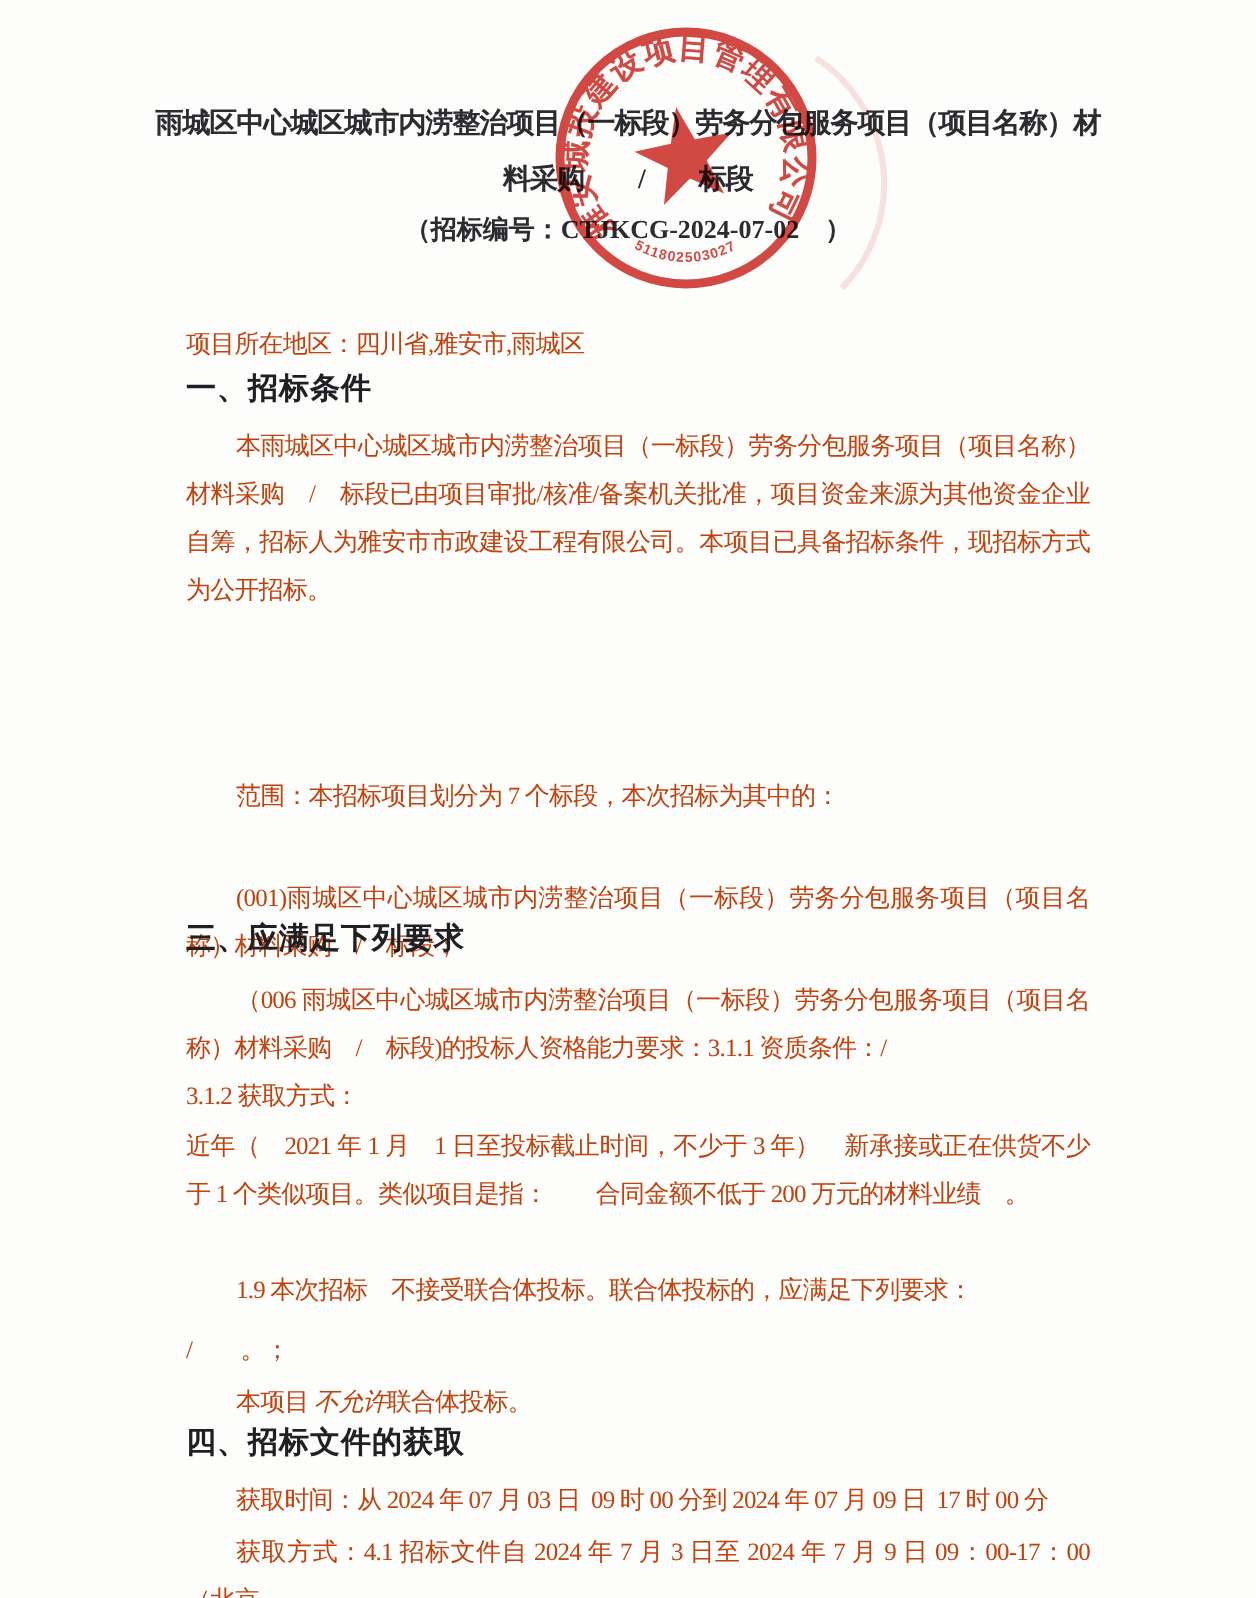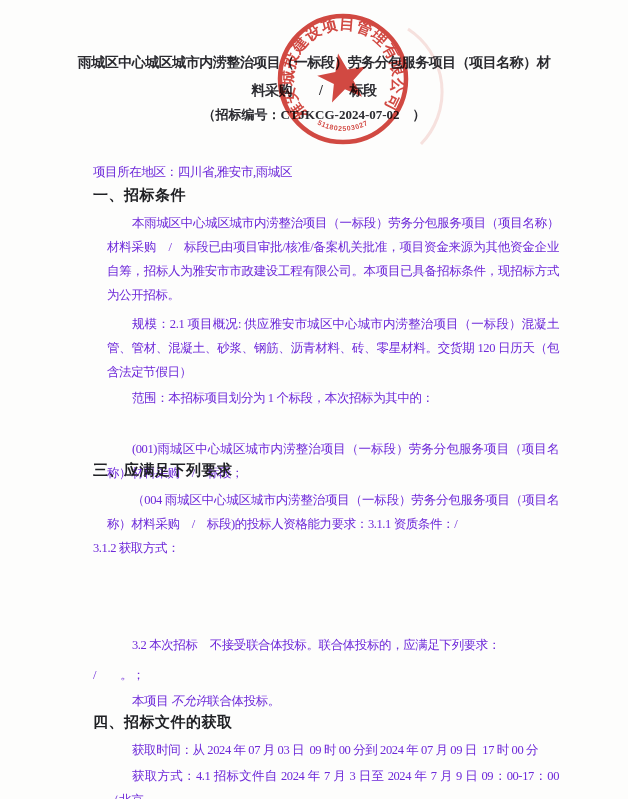--- a/index.html
+++ b/index.html
@@ -21,23 +21,23 @@
   .tender-no {
     left:0; width:628px; text-align:center;
     font-size:13px; font-weight:600; letter-spacing:0px;
     color:#2b2b30; line-height:18px;
   }
   .para {
     left:93px; width:452px;
     font-size:12.5px; letter-spacing:-0.4px;
     line-height:24px; text-align:justify;
     white-space:pre-wrap;
-    color:#6d28d9;
+    color:#c2410c;
   }
-  .indent { text-indent:2em;margin-left:14px; }
+  .indent { text-indent:2em; }
   .heading {
     left:93px; width:452px;
     font-size:15px; font-weight:700; letter-spacing:0.5px;
     line-height:20px; color:#1f2024;
   }
   .italic-seg { font-style:italic; }
   .stamp-svg {
     position:absolute; left:258px; top:-6px;
     width:170px; height:170px;
     overflow:visible;
@@ -53,28 +53,28 @@
 
   <div class="abs title-line" style="top:53px">雨城区中心城区城市内涝整治项目（一标段）劳务分包服务项目（项目名称）材</div>
   <div class="abs title-line" style="top:81px">料采购　　/　　标段</div>
   <div class="abs tender-no" style="top:106px">（招标编号：CTJKCG-2024-07-02　）</div>
 
   <div class="abs para" style="top:160px">项目所在地区：四川省,雅安市,雨城区</div>
 
   <div class="abs heading" style="top:185px">一、招标条件</div>
   <div class="abs para indent" style="top:211px">本雨城区中心城区城市内涝整治项目（一标段）劳务分包服务项目（项目名称）材料采购　/　标段已由项目审批/核准/备案机关批准，项目资金来源为其他资金企业自筹，招标人为雅安市市政建设工程有限公司。本项目已具备招标条件，现招标方式为公开招标。</div>
 
-  <div class="abs para indent" style="top:312px">规模：2.1 项目概况: 供应雅安市城区中心城市内涝整治项目（一标段）混凝土管、管材、混凝土、砂浆、钢筋、沥青材料、砖、零星材料。交货期 120 日历天（包含法定节假日）</div>
-  <div class="abs para indent" style="top:386px">范围：本招标项目划分为 1 个标段，本次招标为其中的：</div>
+  <div class="abs para indent" style="top:386px">范围：本招标项目划分为 7 个标段，本次招标为其中的：</div>
   <div class="abs para indent" style="top:437px">(001)雨城区中心城区城市内涝整治项目（一标段）劳务分包服务项目（项目名称）材料采购　/　标段；</div>
 
   <div class="abs heading" style="top:460px">三、应满足下列要求</div>
-  <div class="abs para indent" style="top:488px">（004 雨城区中心城区城市内涝整治项目（一标段）劳务分包服务项目（项目名称）材料采购　/　标段)的投标人资格能力要求：3.1.1 资质条件：/</div>
+  <div class="abs para indent" style="top:488px">（006 雨城区中心城区城市内涝整治项目（一标段）劳务分包服务项目（项目名称）材料采购　/　标段)的投标人资格能力要求：3.1.1 资质条件：/</div>
   <div class="abs para" style="top:536px">3.1.2 获取方式：</div>
-  <div class="abs para indent" style="top:633px">3.2 本次招标　不接受联合体投标。联合体投标的，应满足下列要求：</div>
+  <div class="abs para" style="top:561px">近年（　2021 年 1 月　1 日至投标截止时间，不少于 3 年）　新承接或正在供货不少于 1 个类似项目。类似项目是指：　　合同金额不低于 200 万元的材料业绩　。</div>
+  <div class="abs para indent" style="top:633px">1.9 本次招标　不接受联合体投标。联合体投标的，应满足下列要求：</div>
   <div class="abs para" style="top:663px">/　　。；</div>
   <div class="abs heading" style="top:712px">四、招标文件的获取</div>
 
   <div class="abs para indent" style="top:689px"><span>本项目 </span><span class="italic-seg">不允许</span><span>联合体投标。</span></div>
   <div class="abs para indent" style="top:738px">获取时间：从 2024 年 07 月 03 日  09 时 00 分到 2024 年 07 月 09 日  17 时 00 分</div>
   <div class="abs para indent" style="top:764px">获取方式：4.1 招标文件自 2024 年 7 月 3 日至 2024 年 7 月 9 日 09：00-17：00（北京</div>
 
   <svg class="stamp-svg" viewBox="0 0 170 170">
 
     <path d="M 150 35 A 75 75 0 0 1 163 150" fill="none" stroke="#cf352e" stroke-width="3" opacity="0.16"></path>

